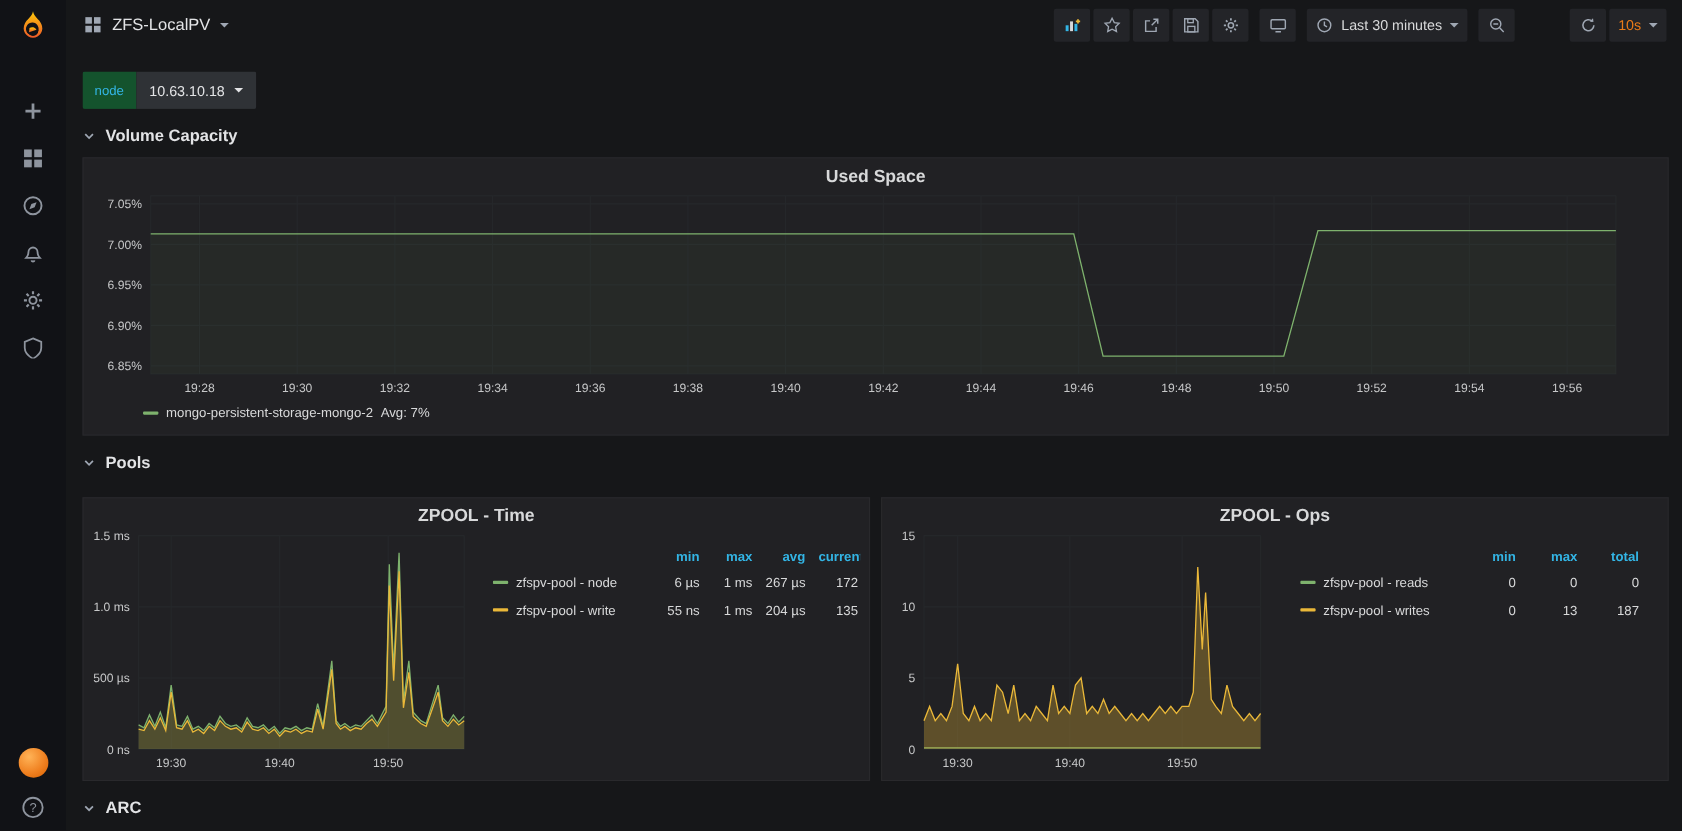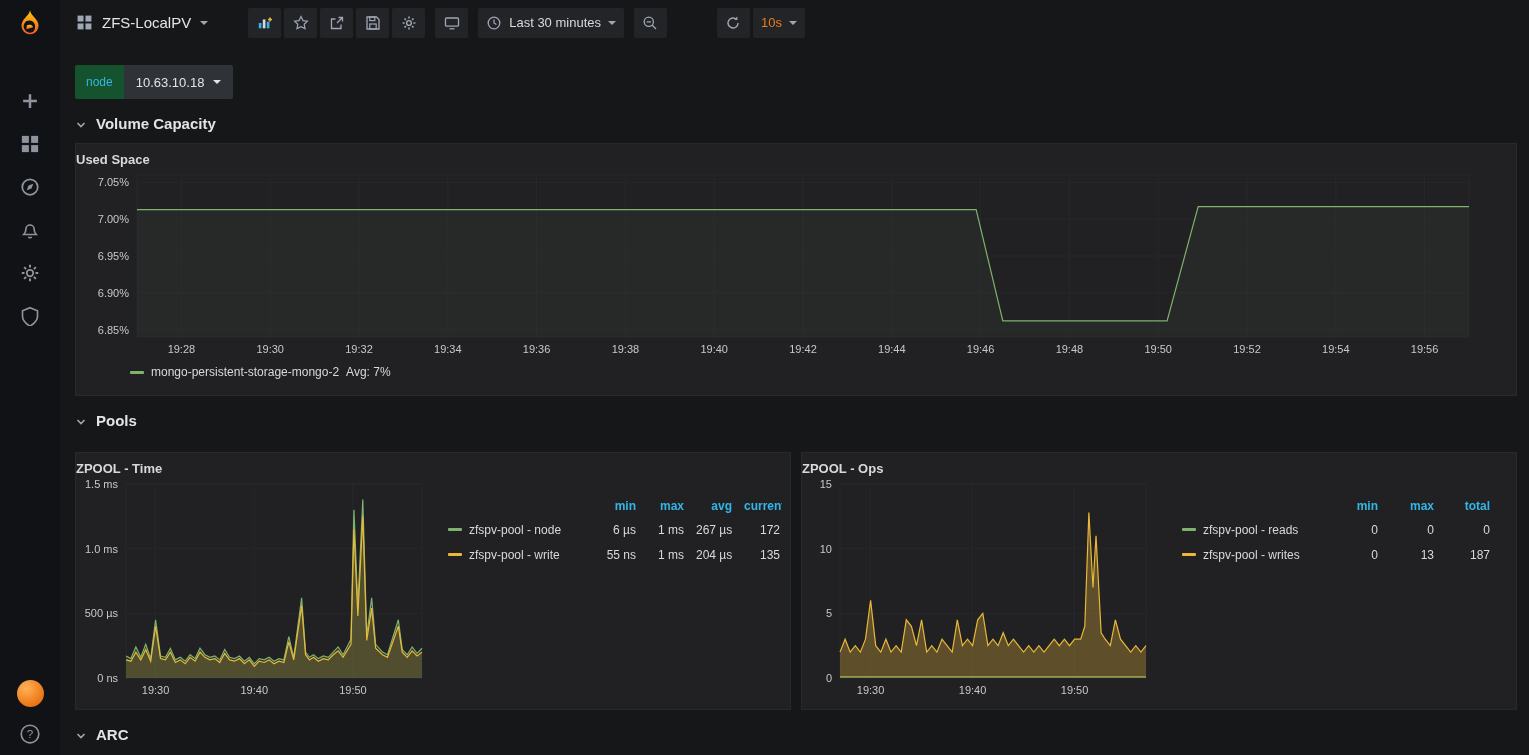--- a/index.html
+++ b/index.html
@@ -22,21 +22,21 @@
   .side-icon { width:22px; height:22px; color:#8e949e; background:none; border:none; display:flex; align-items:center; justify-content:center; }
   .side-icon svg { width:20px; height:20px; }
   .side-bottom { margin-top:auto; margin-bottom:10px; display:flex; flex-direction:column; gap:16px; align-items:center; }
   .avatar { width:27px; height:27px; border-radius:50%;
     background:radial-gradient(circle at 35% 30%, #ffb357, #f08222 55%, #d95f00); border:2px solid #3a2a12; }
   .help-btn { width:22px; height:22px; color:#8e949e; background:none; border:none; }
 
   
   .main { flex:1; display:flex; flex-direction:column; min-width:0; }
 
-  .navbar { height:45px; display:flex; align-items:center; justify-content:flex-start; padding:0 14px 0 16px; flex-shrink:0; }
+  .navbar { height:45px; display:flex; align-items:center; justify-content:space-between; padding:0 14px 0 16px; flex-shrink:0; }
   .nav-left { display:flex; align-items:center; gap:9px; }
   .squares-icon { width:17px; height:17px; color:#9fa7b3; }
   .dash-title { font-size:15px; font-weight:500; color:#e3e4e6; }
   .caret { width:0; height:0; border-left:4px solid transparent; border-right:4px solid transparent; border-top:4px solid #9fa7b3; display:inline-block; }
   .nav-right { display:flex; align-items:center; gap:10px; }
   .btn-group { display:flex; gap:3px;padding-left:40px; }
   .nav-btn {
     height:30px; min-width:33px; padding:0 8px; background:#232428; border:none; border-radius:2px;
     color:#9fa7b3; display:flex; align-items:center; justify-content:center; gap:7px; font-size:13px;
     font-family:"Liberation Sans", sans-serif;
@@ -49,21 +49,21 @@
   .content { padding:0 12px 0 15px; flex:1; overflow:hidden; }
   .submenu { margin:20px 0 10px; height:34px; display:flex; }
   .var-chip { display:inline-flex; height:34px; border-radius:2px; overflow:hidden; font-size:13px; }
   .var-label { background:#14532d; color:#33b5e5; display:flex; align-items:center; padding:0 11px; font-size:12px; }
   .var-value { background:#2f3236; color:#e3e4e6; display:flex; align-items:center; gap:9px; padding:0 12px; font-weight:500; }
 
   .row-header { display:flex; align-items:center; gap:9px; height:28px; margin:4px 0 6px; font-size:15px; font-weight:700; color:#e3e4e6; }
   .chev { width:12px; height:12px; color:#9fa7b3; }
 
   .panel { background:#212124; border:1px solid #29292c; position:relative; }
-  .panel-title { text-align:left; font-size:13px; font-weight:600; color:#d8d9da; padding:8px 0 2px; }
+  .panel-title { text-align:center; font-size:16px; font-weight:600; color:#d8d9da; padding:8px 0 2px; }
 
   .panel-used { height:253px; margin-bottom:10px; }
   .chart { display:block; }
   .chart-used { width:calc(100% - 10px); height:194px; margin:0 auto; }
   .legend-inline { display:flex; align-items:center; gap:7px; padding-left:54px; font-size:12px; color:#d8d9da; margin-top:2px; }
   .sw { display:inline-block; width:14px; height:3px; border-radius:1px; }
   .sw-green { background:#7eb26d; }
   .sw-yellow { background:#eab839; }
 
   .pools { display:grid; grid-template-columns:1fr 1fr; gap:10px; margin-bottom:10px;margin-top:18px; }

